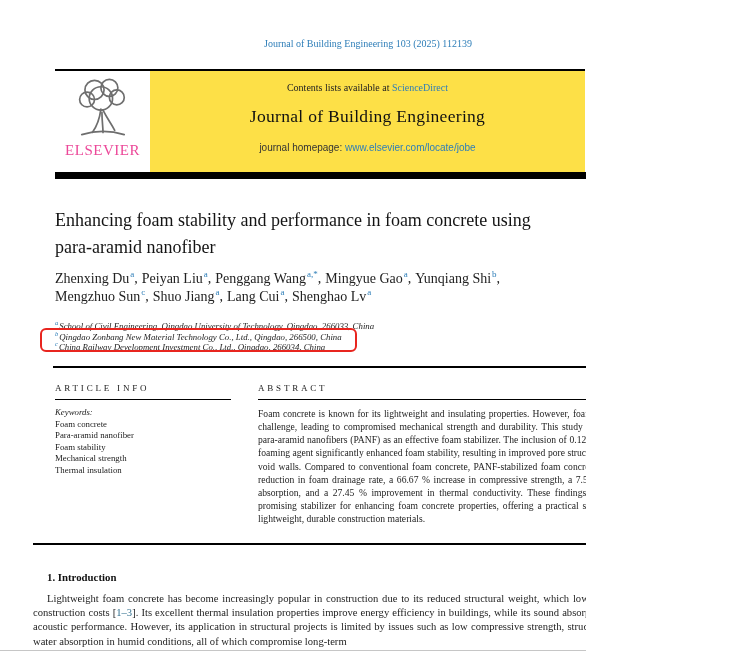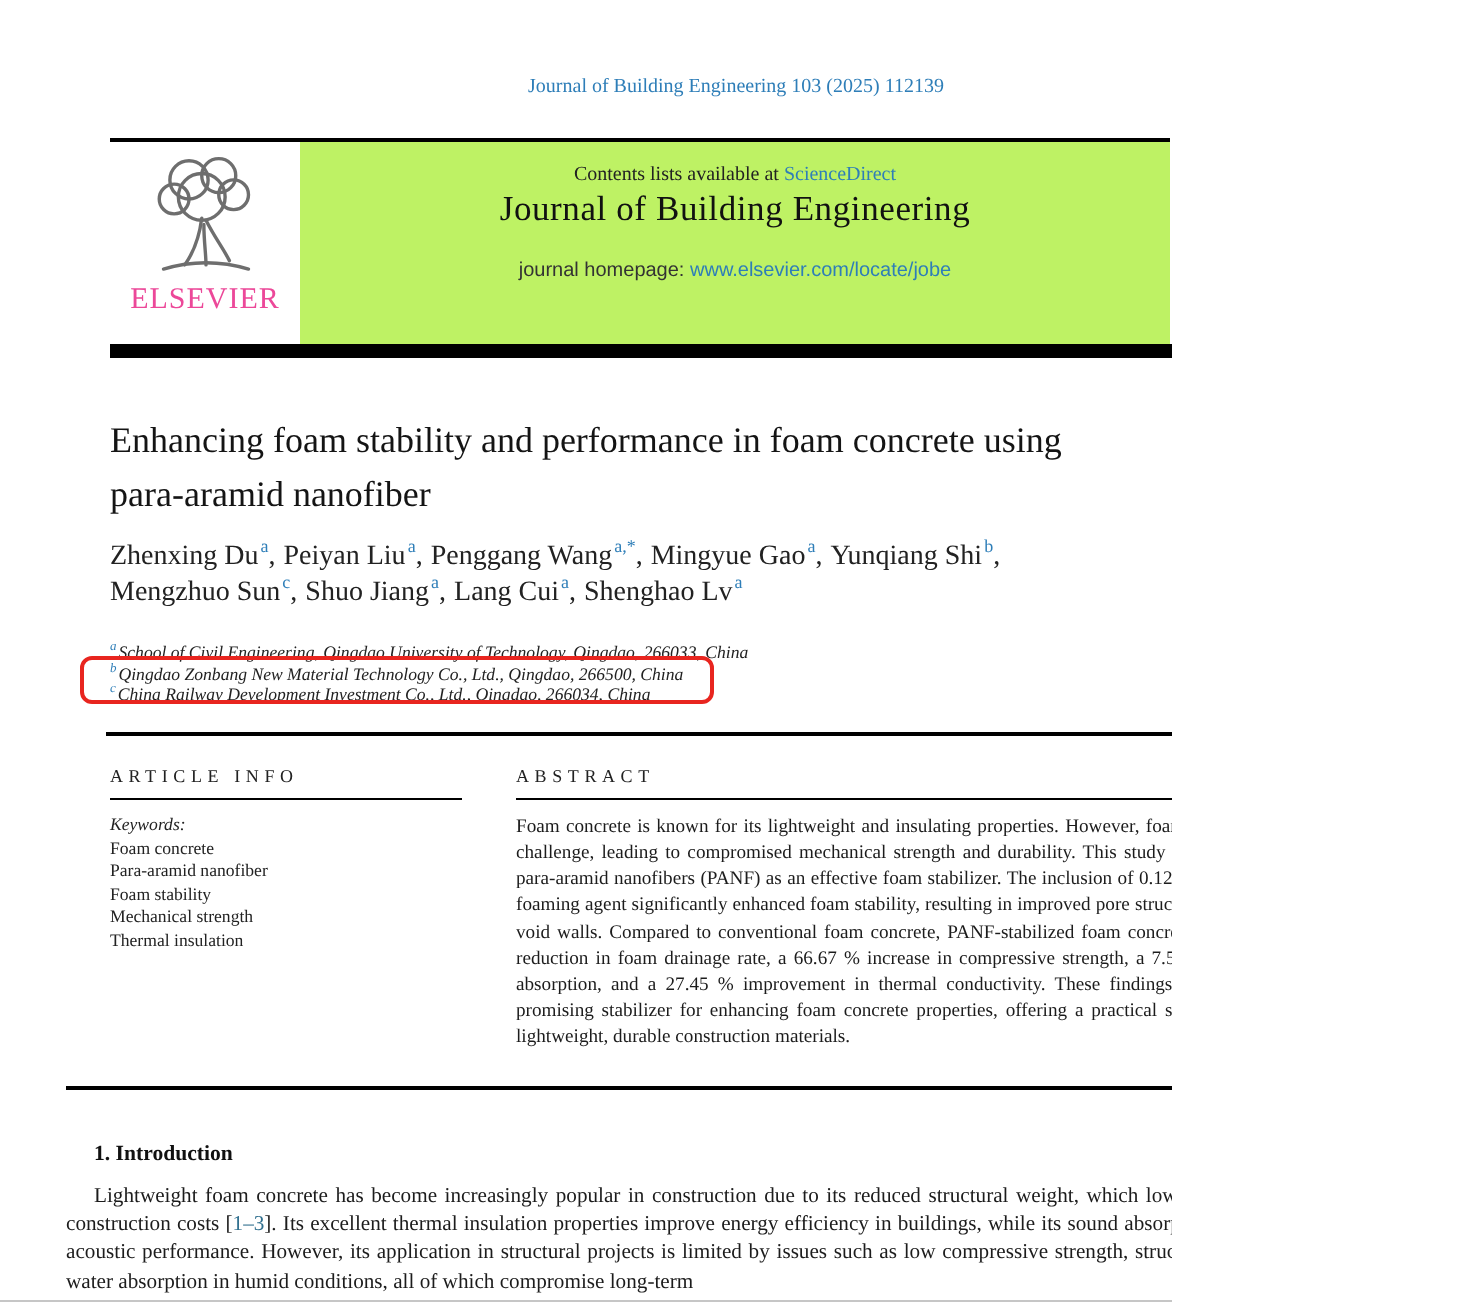--- a/index.html
+++ b/index.html
@@ -12,24 +12,24 @@
   .citation { position:absolute; left:55px; top:38px; width:626px; text-align:center;
               font-size:10px; color:#2e7eb8; }
 
   
   .banner { position:absolute; left:55px; top:69px; width:530px; height:103px;
             border-top:2px solid #000; display:flex; box-sizing:border-box; }
   .logo-col { width:95px; background:#fff; display:flex; flex-direction:column;
               align-items:center; padding-top:3px; box-sizing:border-box; }
   .logo-col svg { width:66px; height:68px; }
   .elsevier-word { color:#ec4899; font-size:15px; letter-spacing:0.5px; margin-top:0px; }
-  .center-col { flex:1; background:#bef264; text-align:center; }
+  .center-col { flex:1; background:#fde047; text-align:center; }
   .contents-line { margin-top:11px; font-size:10px; color:#222; }
   .link { color:#2e7eb8; }
-  .banner-title { margin-top:1px; font-size:17.5px; letter-spacing:0.3px; color:#111; }
+  .banner-title { margin-top:13px; font-size:17.5px; letter-spacing:0.3px; color:#111; }
   .homepage-line { margin-top:15px; font-size:10px; font-family:"Liberation Sans", sans-serif; color:#333; }
 
   
   .cover { position:absolute; left:597px; top:73px; width:84px; height:99px;
            background:linear-gradient(#3d3d3d,#242424); overflow:hidden; }
   .mini-logo { position:absolute; left:5px; top:4px; width:9px; height:11px; background:#dcdcdc; }
   .mini-logo-glyph { position:absolute; left:2px; top:2px; width:5px; height:7px; background:#3a3a3a; }
   .cover-text { position:absolute; top:17px; right:6px; text-align:right; color:#fff;
                 font-family:"Liberation Sans", sans-serif; font-weight:bold;
                 font-size:10.5px; line-height:11px; letter-spacing:0.2px; }

